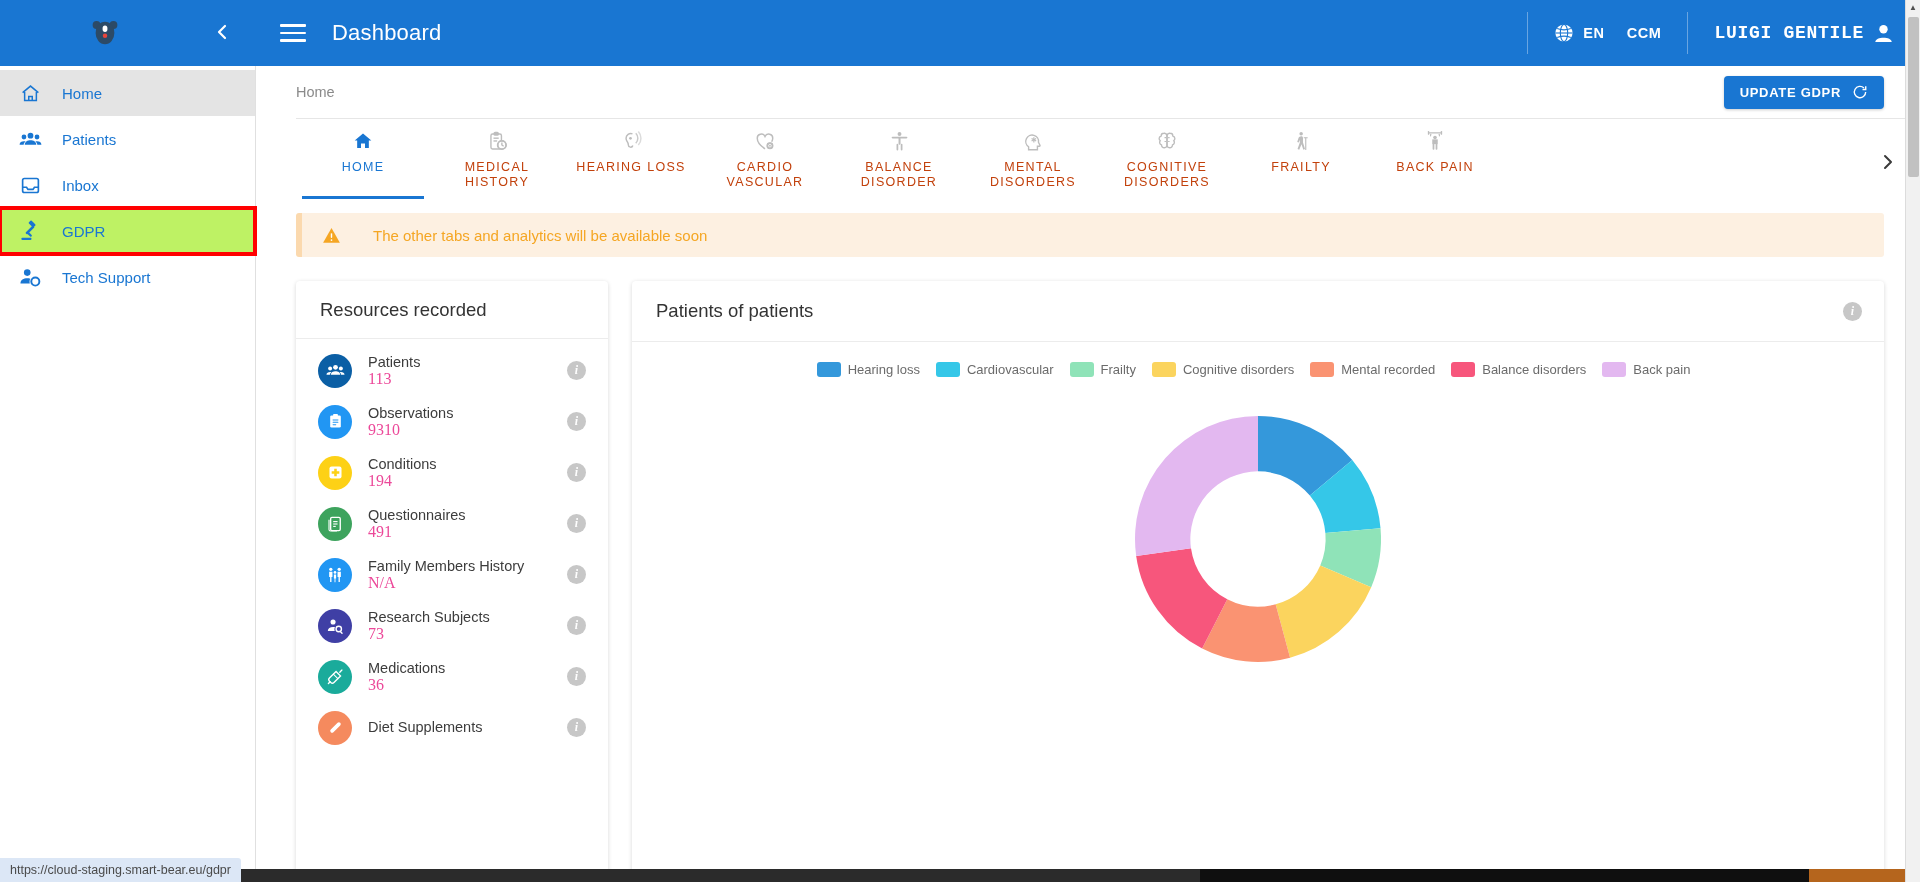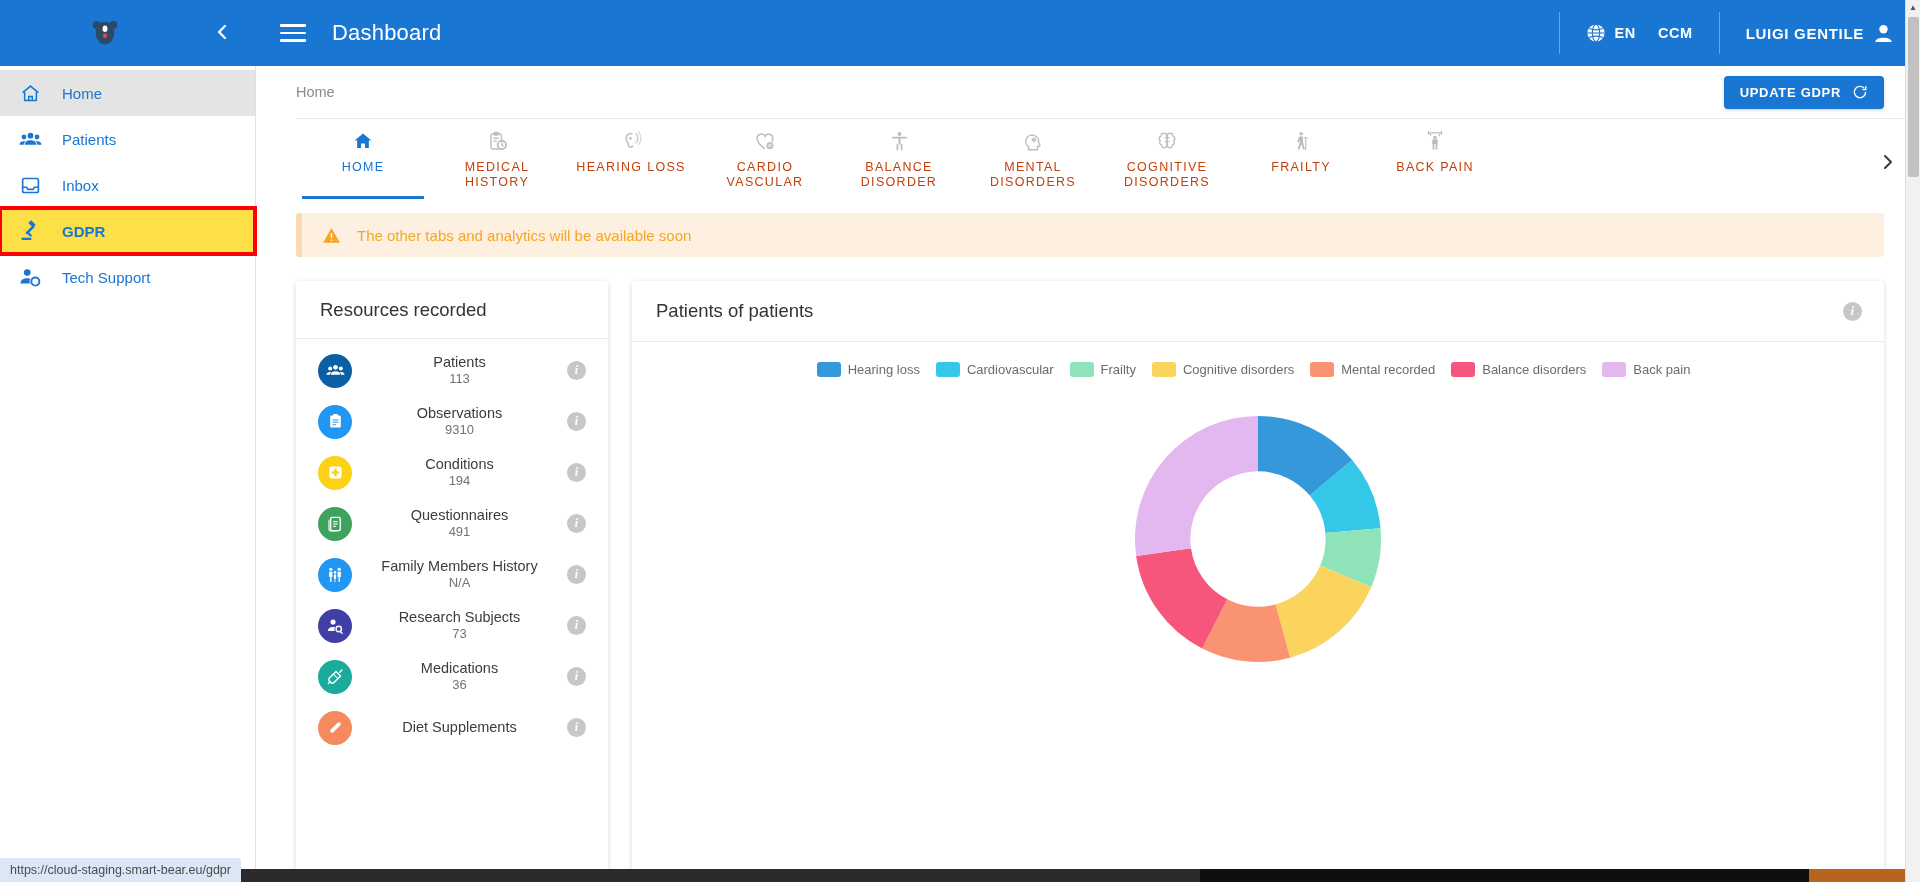--- a/index.html
+++ b/index.html
@@ -28,38 +28,38 @@
   }
   .hamburger { width: 26px; cursor: pointer; display: flex; flex-direction: column; gap: 5px; }
   .hamburger i { display: block; height: 2.5px; background: #fff; border-radius: 1px; }
   .page-title { font-size: 22px; font-weight: 400; margin-left: 26px; letter-spacing: .2px; }
   .header-right { margin-left: auto; display: flex; align-items: center; height: 100%; }
   .hr-sep { width: 1px; height: 42px; background: rgba(255,255,255,.35); }
   .hr-group { display: flex; align-items: center; gap: 22px; padding: 0 26px; height: 100%; }
   .hr-item { display: flex; align-items: center; gap: 9px; font-size: 14.5px; font-weight: 700;
              letter-spacing: .6px; cursor: pointer; color: #fff; }
   .globe { width: 20px; height: 20px; }
-  .user-name { font-size: 15px; font-weight: 700; letter-spacing: .7px; }
+  .user-name { font-size: 18px; font-weight: 700; letter-spacing: .7px; font-family: Liberation Mono, monospace; }
   .user-avatar { width: 21px; height: 21px; }
 
   
   .body { flex: 1; display: flex; min-height: 0; border-radius: 27px; }
 
   
   .sidebar {
     width: 256px; background: #fff; border-right: 1px solid #e0e0e0;
     padding-top: 4px; flex: 0 0 256px; position: relative;
   }
   .nav-item {
     height: 46px; display: flex; align-items: center; padding: 0 0 0 18px;
     gap: 20px; cursor: pointer; color: #1976d2; font-size: 15px;
   }
   .nav-item .nav-ico { width: 24px; height: 24px; display: flex; align-items: center; justify-content: center; }
   .nav-item.active { background: #e4e4e4; }
-  .nav-item.highlight { outline: 4px solid #f00; outline-offset: -2px; background: #fde047; position: relative; z-index: 5; font-weight: bold; }
+  .nav-item.highlight { outline: 4px solid #f00; outline-offset: -2px; background: #bef264; position: relative; z-index: 5; }
 
   
   .main { flex: 1; background: #fff; display: flex; flex-direction: column; min-width: 0; position: relative; }
   .crumbbar { height: 52px; display: flex; align-items: center; padding: 0 36px 0 40px; }
   .crumb { color: #8a8a8a; font-size: 14.5px; }
   .update-btn {
     margin-left: auto; background: #1976d2; color: #fff; border: none; border-radius: 4px;
     height: 33px; padding: 0 16px; font-size: 13px; font-weight: 700; letter-spacing: .7px;
     display: flex; align-items: center; gap: 11px; cursor: pointer;
     font-family: "Liberation Sans", sans-serif;
@@ -85,40 +85,40 @@
   }
   .tab-next {
     margin-left: auto; margin-right: 16px; margin-bottom: 22px; color: #444;
     font-size: 21px; cursor: pointer; padding: 0 10px;
   }
 
   
   .warnwrap { padding: 14px 36px 0 40px; }
   .warning {
     background: #fdf0e1; border-left: 6px solid #fbd9ae; border-radius: 3px;
-    height: 44px; display: flex; align-items: center; gap: 16px; padding: 0 20px;
+    height: 44px; display: flex; align-items: center; gap: 32px; padding: 0 20px;
   }
   .warn-text { color: #f5a623; font-size: 15px; }
 
   
   .content { display: flex; gap: 24px; padding: 24px 36px 0 40px; flex: 1; min-height: 0; }
   .card {
     background: #fff; border-radius: 4px; box-shadow: 0 1px 4px rgba(0,0,0,.16);
     display: flex; flex-direction: column; overflow: hidden;
   }
-  .card-res { width: 312px; flex: 0 0 312px; text-align: center; }
+  .card-res { width: 312px; flex: 0 0 312px; }
   .card-head { height: 58px; display: flex; align-items: center; padding: 0 24px; border-bottom: 1px solid #ececec; }
   .card-title { font-size: 18.5px; color: #333; font-weight: 400; }
   .res-list { padding: 6px 0 0 0; overflow: hidden; }
   .res-row { height: 51px; display: flex; align-items: center; padding: 0 22px 0 22px; gap: 16px; }
   .res-badge { width: 34px; height: 34px; border-radius: 50%; flex: 0 0 34px;
                display: flex; align-items: center; justify-content: center; }
   .res-txt { flex: 1; min-width: 0; }
   .res-name { font-size: 14.5px; color: #3c3c3c; line-height: 17px; }
-  .res-val { font-size: 13px; color: #737373; line-height: 16px; }
+  .res-val { font-size: 16px; color: #ec4899; line-height: 16px; font-family: Liberation Serif, serif; }
   .info-dot {
     width: 19px; height: 19px; border-radius: 50%; background: #c7c7c7; color: #fff;
     font-size: 12px; font-style: italic; font-family: "Liberation Serif", serif; font-weight: 700;
     display: flex; align-items: center; justify-content: center; cursor: pointer; flex: 0 0 19px;
   }
 
   .card-chart { flex: 1; min-width: 0; }
   .chart-head { height: 60px; display: flex; align-items: center; padding: 0 22px 0 24px; }
   .chart-body { flex: 1; border-top: 1px solid #ececec; display: flex; flex-direction: column;
                 align-items: center; padding-top: 20px; min-height: 0; }

